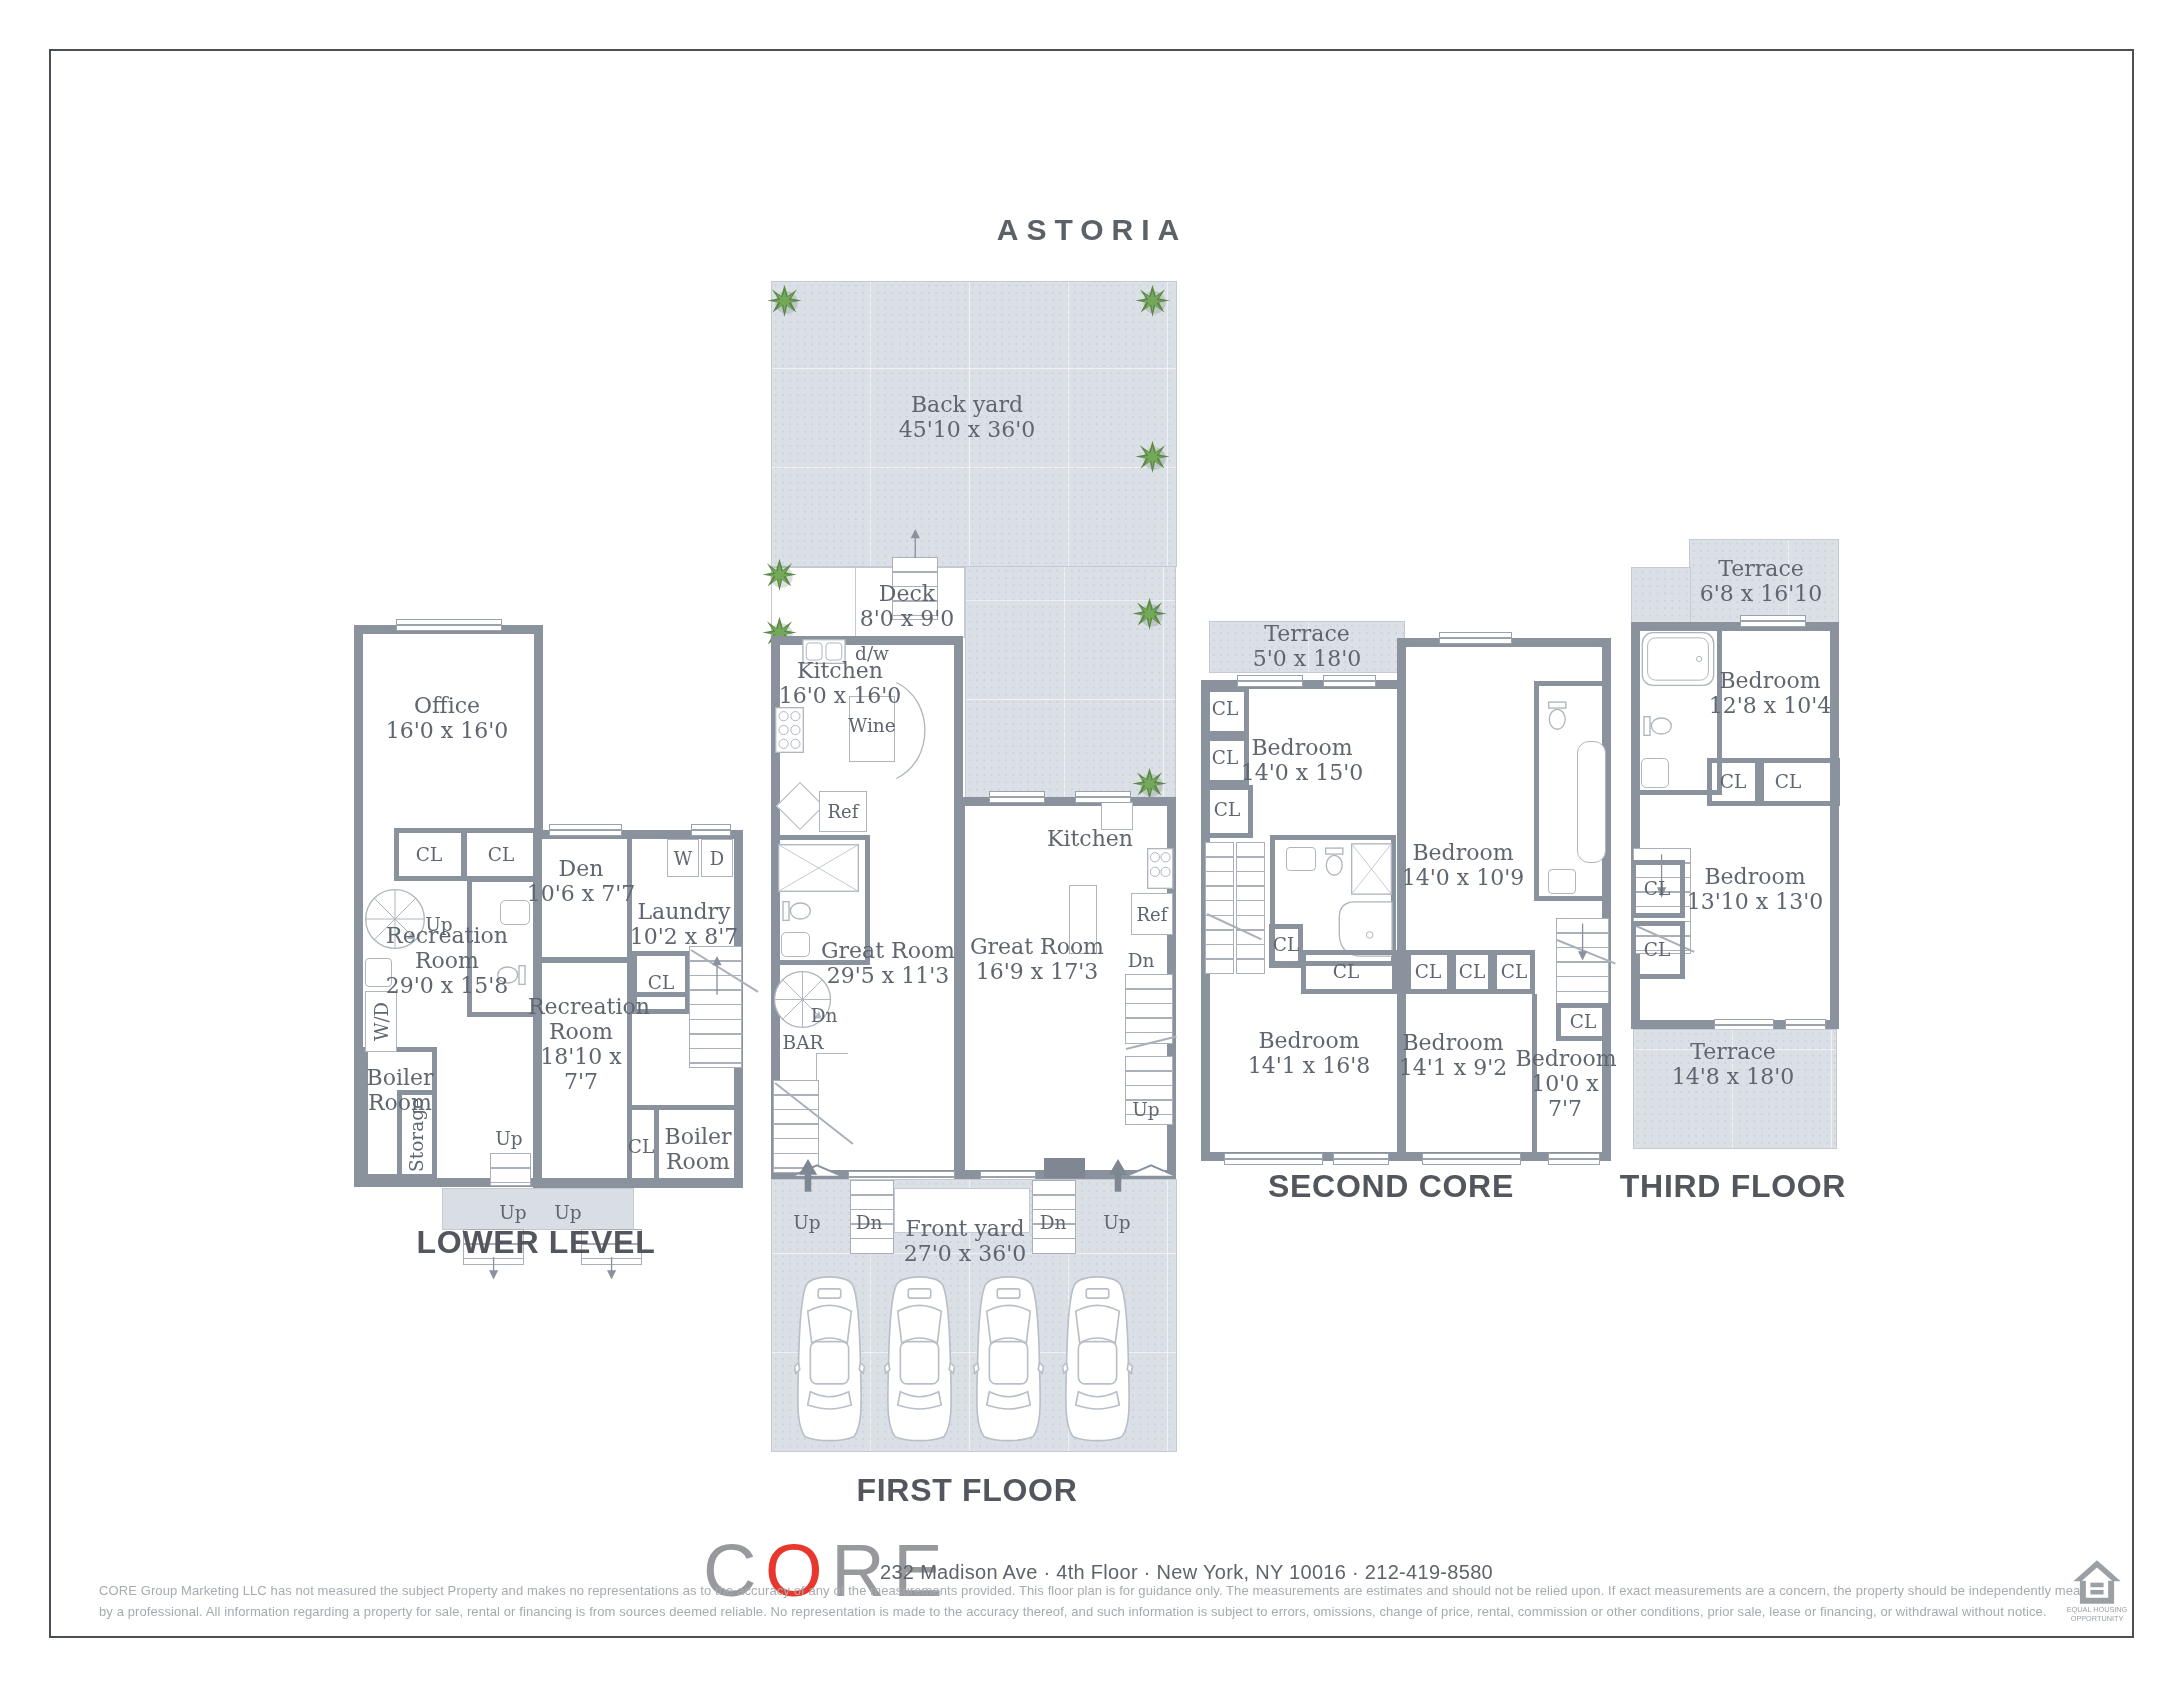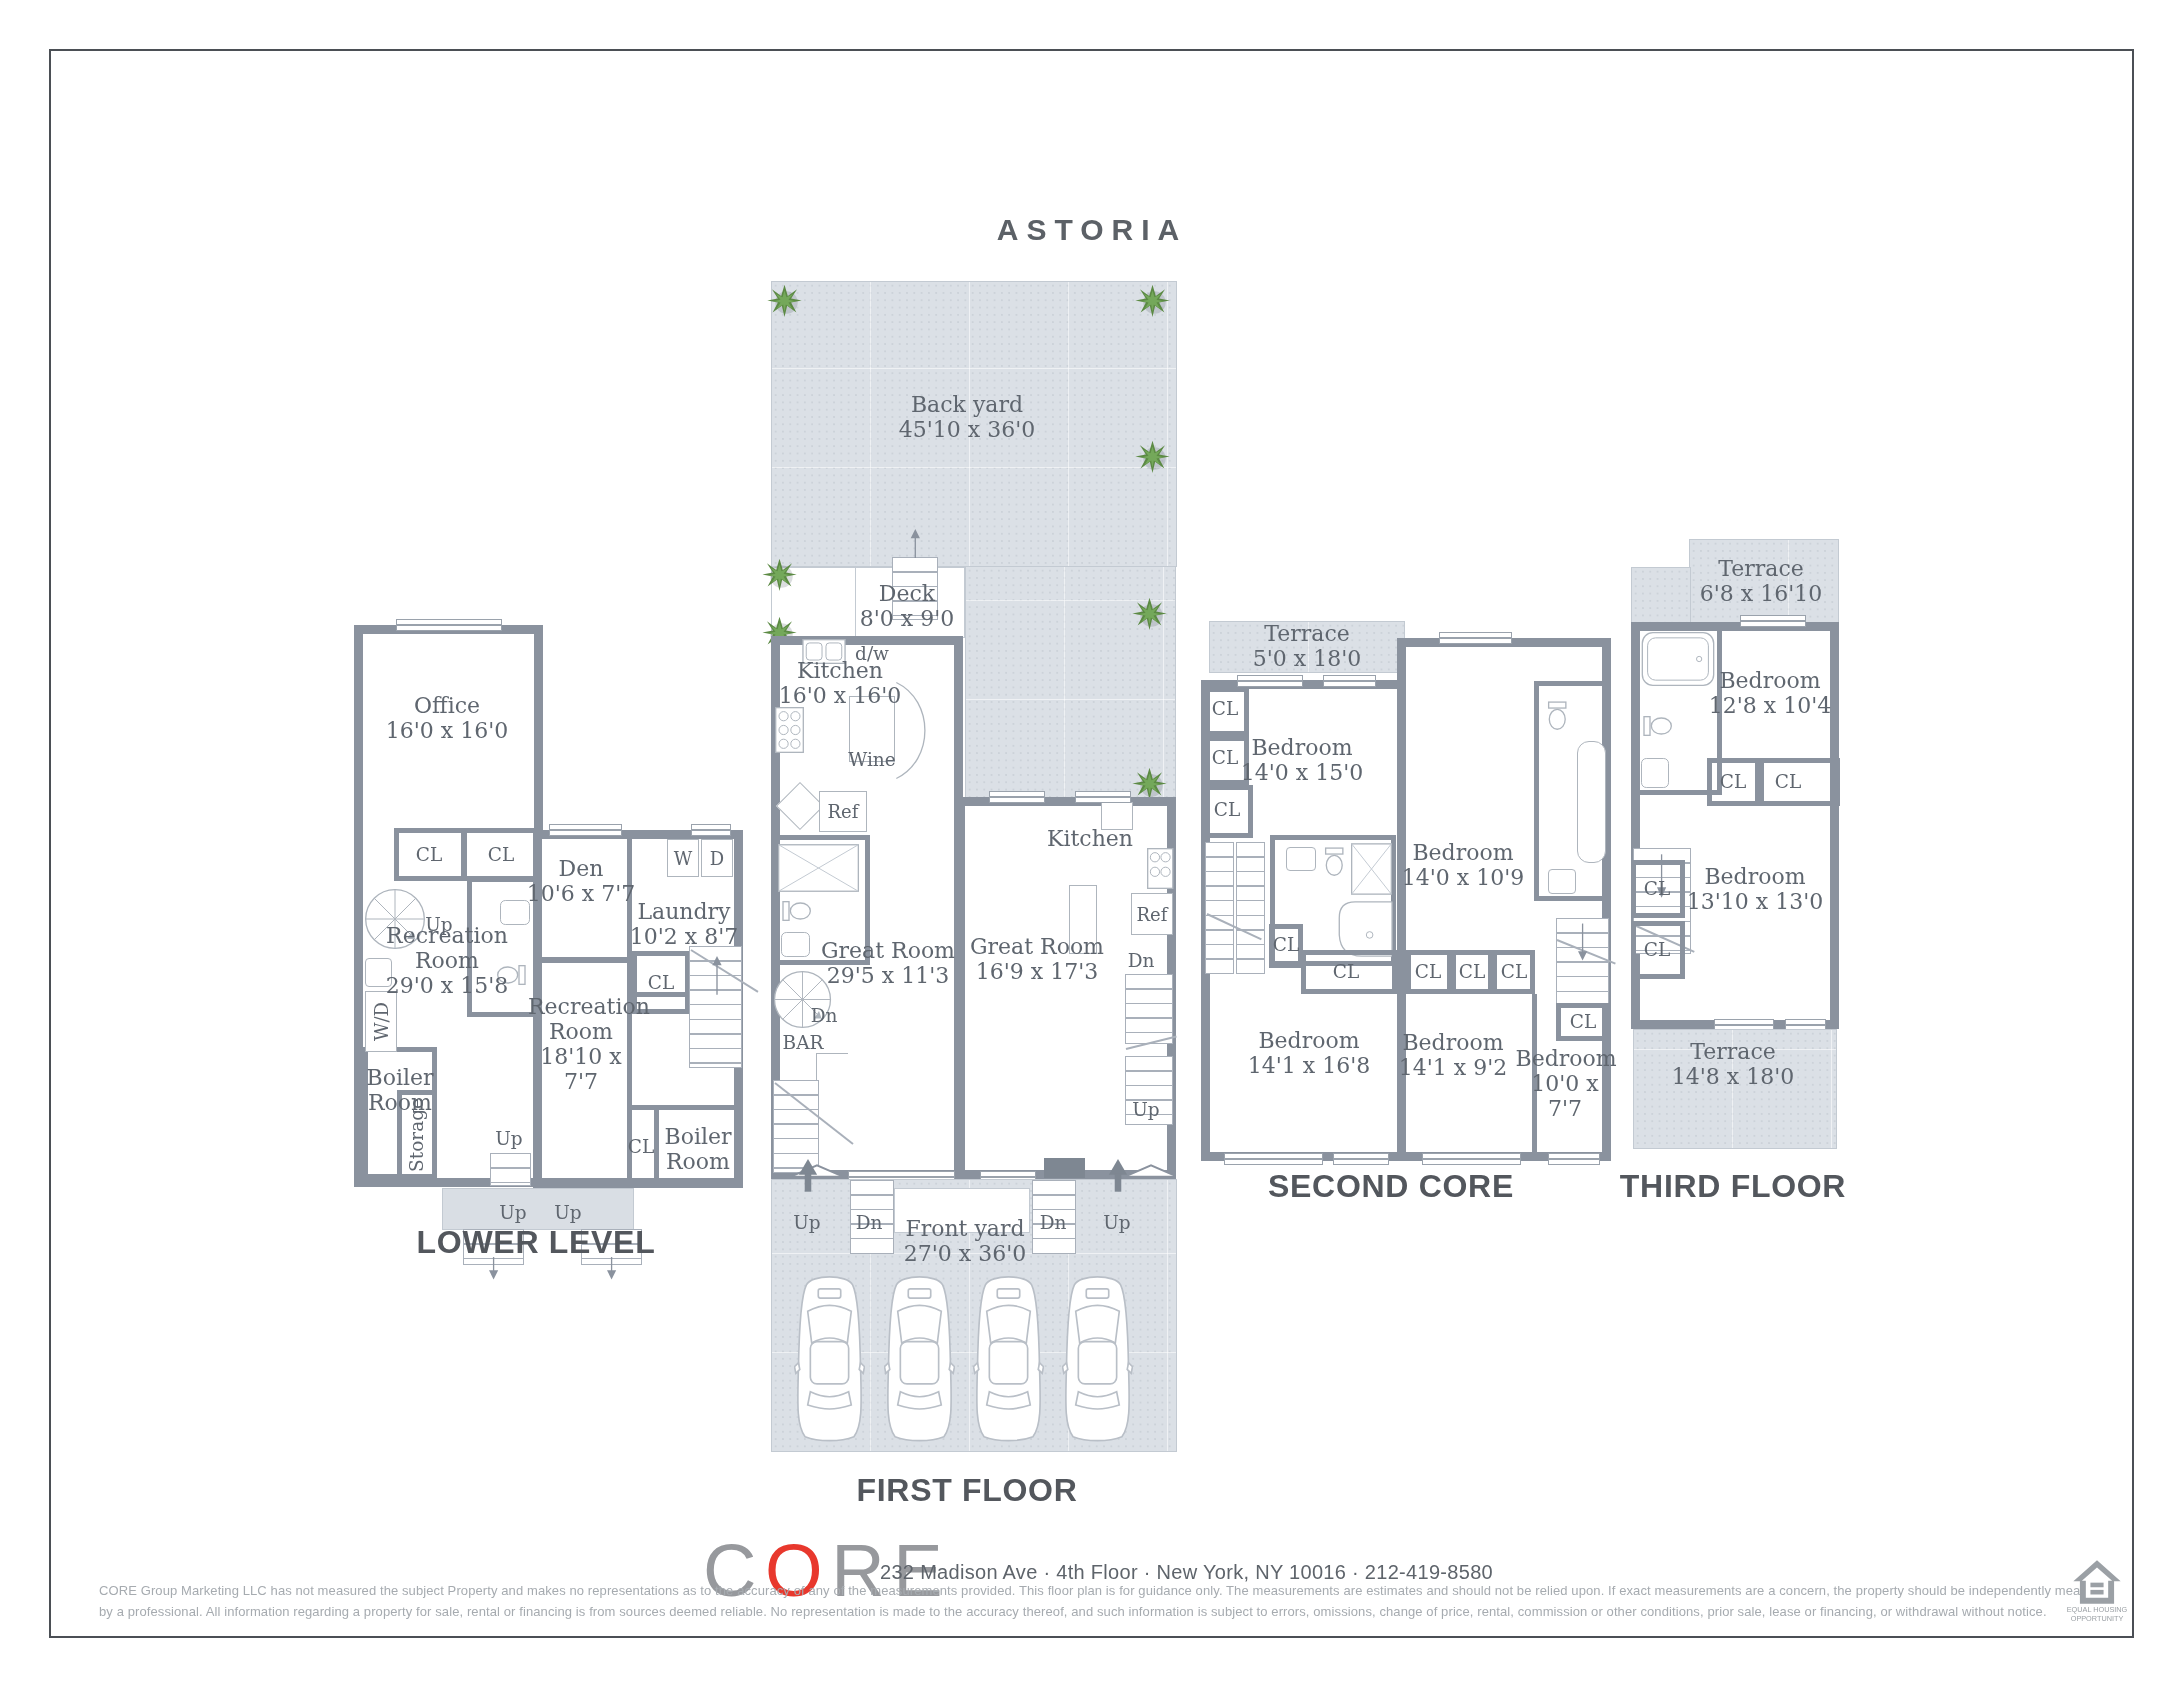--- a/index.html
+++ b/index.html
@@ -193,21 +193,21 @@
       <circle cx="31" cy="14" r="7" fill="none" stroke="#AEB5BD" stroke-width="1.5"></circle>
       <circle cx="13" cy="35" r="7" fill="none" stroke="#AEB5BD" stroke-width="1.5"></circle>
       <circle cx="31" cy="35" r="7" fill="none" stroke="#AEB5BD" stroke-width="1.5"></circle>
       <circle cx="13" cy="56" r="7" fill="none" stroke="#AEB5BD" stroke-width="1.5"></circle>
       <circle cx="31" cy="56" r="7" fill="none" stroke="#AEB5BD" stroke-width="1.5"></circle>
     </svg>
   <div class="fix" style="left:849px;top:696px;width:46px;height:66px"></div>
   <svg class="abs" style="left:895px;top:681px" width="46" height="99" viewBox="0 0 70 150">
       <path d="M2 2 C60 30 60 120 2 148" fill="none" stroke="#AEB5BD" stroke-width="2"></path>
     </svg>
-  <div class="rl sm" style="left:872px;top:760px">Wine</div>
+  <div class="rl sm" style="left:872px;top:726px">Wine</div>
   <div class="rl" style="left:840px;top:683px"><span>Kitchen</span><span class="dims">16'0 x 16'0</span></div>
 
   <div class="fix" style="left:783px;top:789px;width:34px;height:34px;transform:rotate(45deg)"></div>
   <div class="appl" style="left:819px;top:791px;width:48px;height:41px">Ref</div>
   <div class="rm" style="left:771px;top:835px;width:99px;height:130px"></div>
   <svg class="abs" style="left:778px;top:844px" width="81" height="48" viewBox="0 0 122 72">
       <rect x="1" y="1" width="120" height="70" fill="#fff" stroke="#AEB5BD" stroke-width="2"></rect>
       <path d="M1 1 L121 71 M121 1 L1 71" stroke="#C3CAD2" stroke-width="1.5"></path>
     </svg>
   <svg class="abs" style="left:781px;top:897px" width="32" height="28" viewBox="0 0 48 42">

